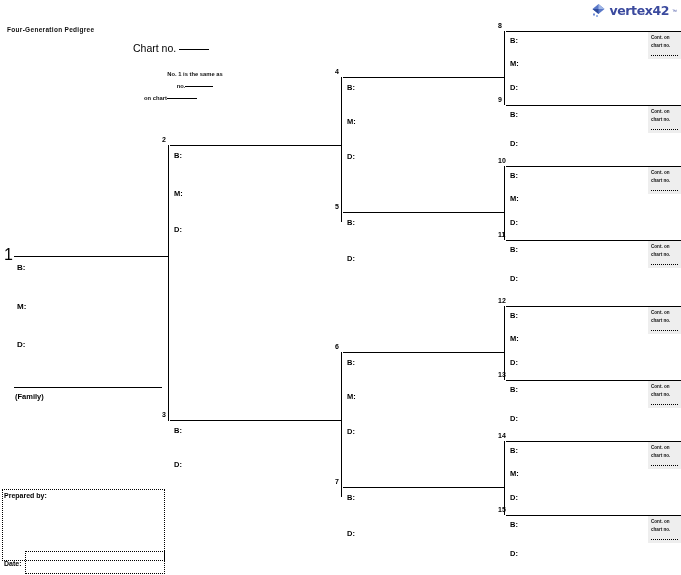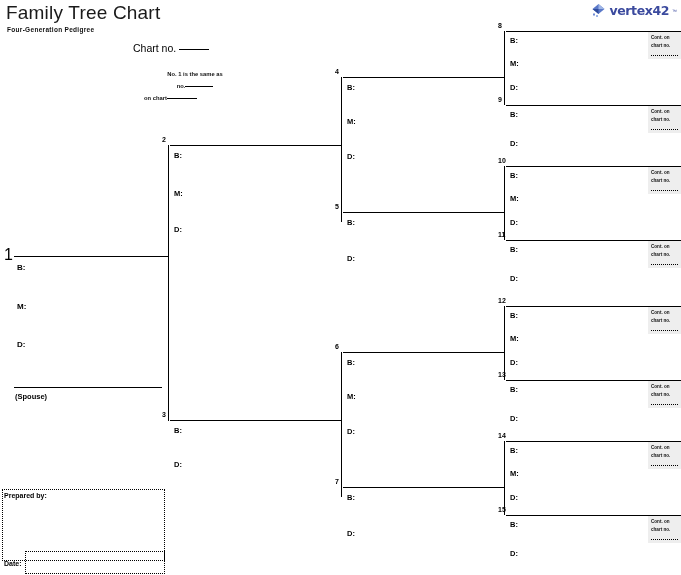--- a/index.html
+++ b/index.html
@@ -76,21 +76,20 @@
     position:absolute;left:25px;top:551px;width:140px;height:23px;
     border:1px dotted #000;box-sizing:border-box;
   }
   .date-lbl{position:absolute;left:4px;top:560px;font-size:7px;font-weight:bold;}
 </style>
 </head>
 <body>
 
 <div class="page">
 
-  <div class="title">Family Tree Chart</div>
   <div class="subtitle">Four-Generation Pedigree</div>
 
   <div class="chartno">
     <span>Chart no.</span><span class="blank"></span>
   </div>
 
   <div class="note">
     <span class="l1">No. 1 is the same as</span>
     <span class="l2"><span>no.</span><span class="ublank u28"></span></span>
     <span class="l3"><span>on chart</span><span class="ublank u30"></span></span>
@@ -110,21 +109,21 @@
     <span class="tm">™</span>
   </div>
 
   <div>
     <div class="num" style="left:4px;top:246px;position:absolute;">1</div>
     <div class="p1line" style="left:14px;top:256px;width:154px;"></div>
     <div class="p1fld" style="left:17px;top:263px;">B:</div>
     <div class="p1fld" style="left:17px;top:302px;">M:</div>
     <div class="p1fld" style="left:17px;top:340px;">D:</div>
     <div class="spouse-rule" style="left:14px;top:387px;width:148px;"></div>
-    <div class="spouse-lbl" style="left:15px;top:392px;">(Spouse)</div>
+    <div class="spouse-lbl" style="left:15px;top:392px;">(Family)</div>
   </div>
 
   <div class="hline" style="left:168px;top:265px;width:0px;"></div>
   <div class="vlineC" style="left:168px;top:145px;height:276px;"></div>
 
   <div class="pbox" style="left:170px;top:145px;">
     <div class="num">2</div>
     <div class="topline" style="width:172px;"></div>
     <div class="fld" style="left:4px;top:6px;">B:</div>
     <div class="fld" style="left:4px;top:44px;">M:</div>

